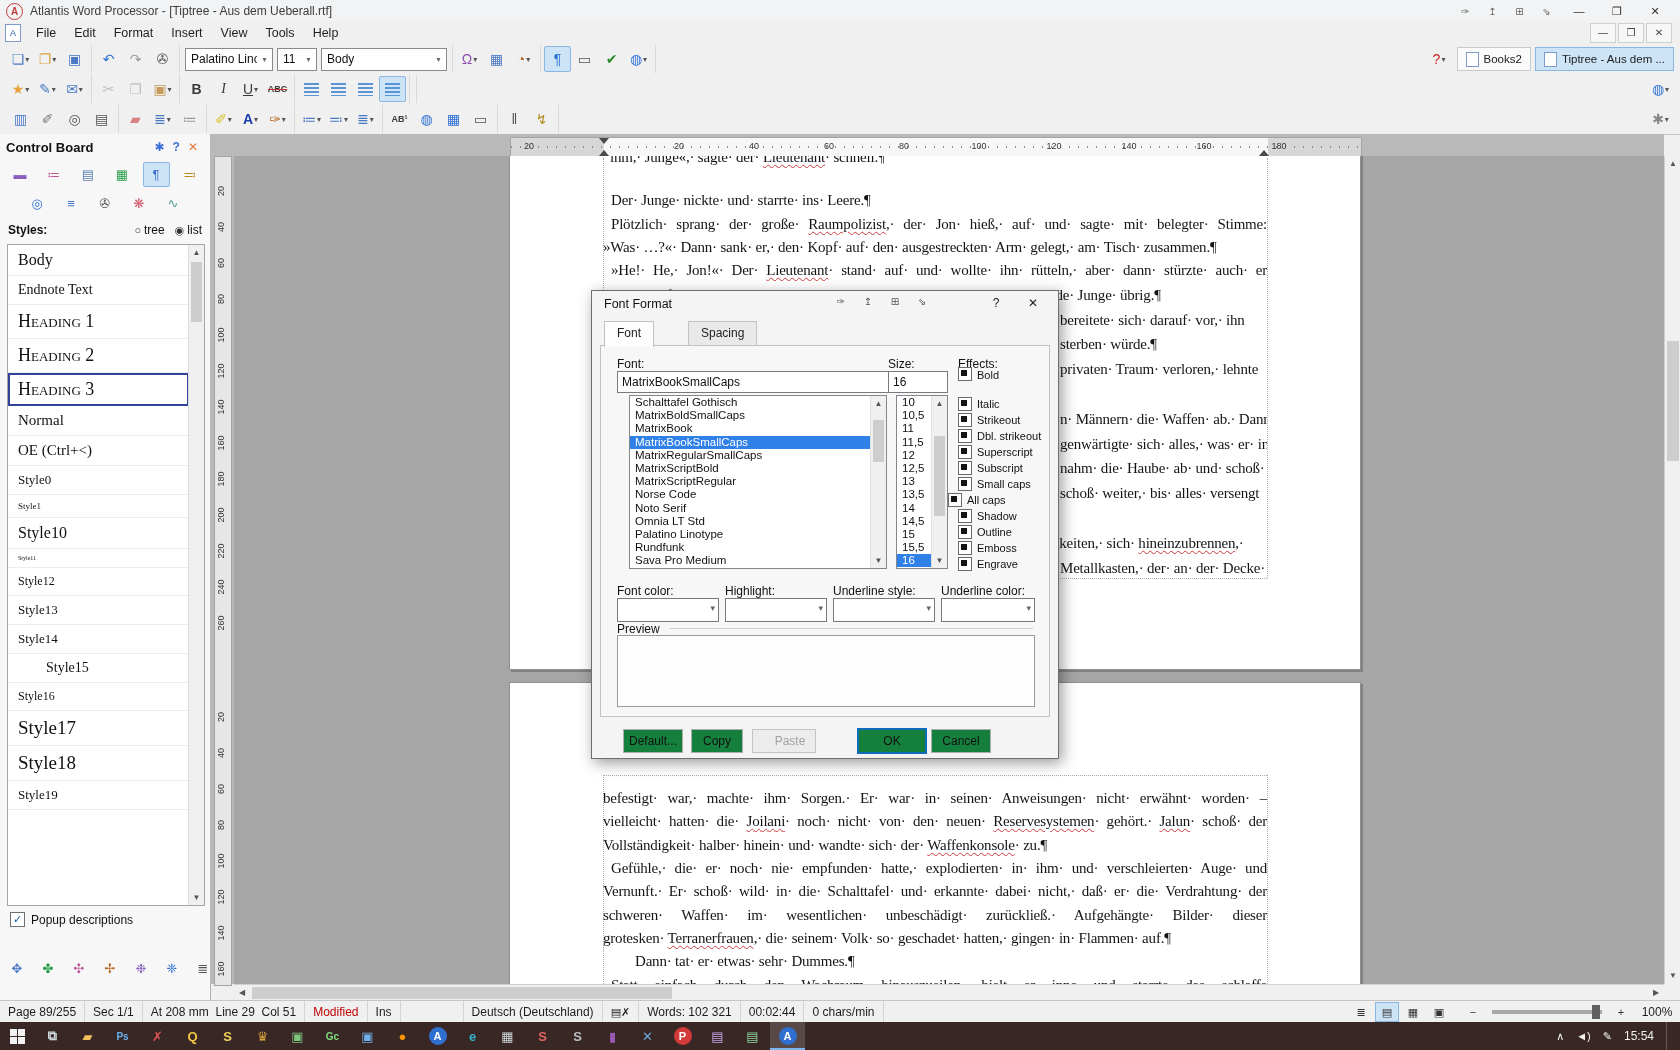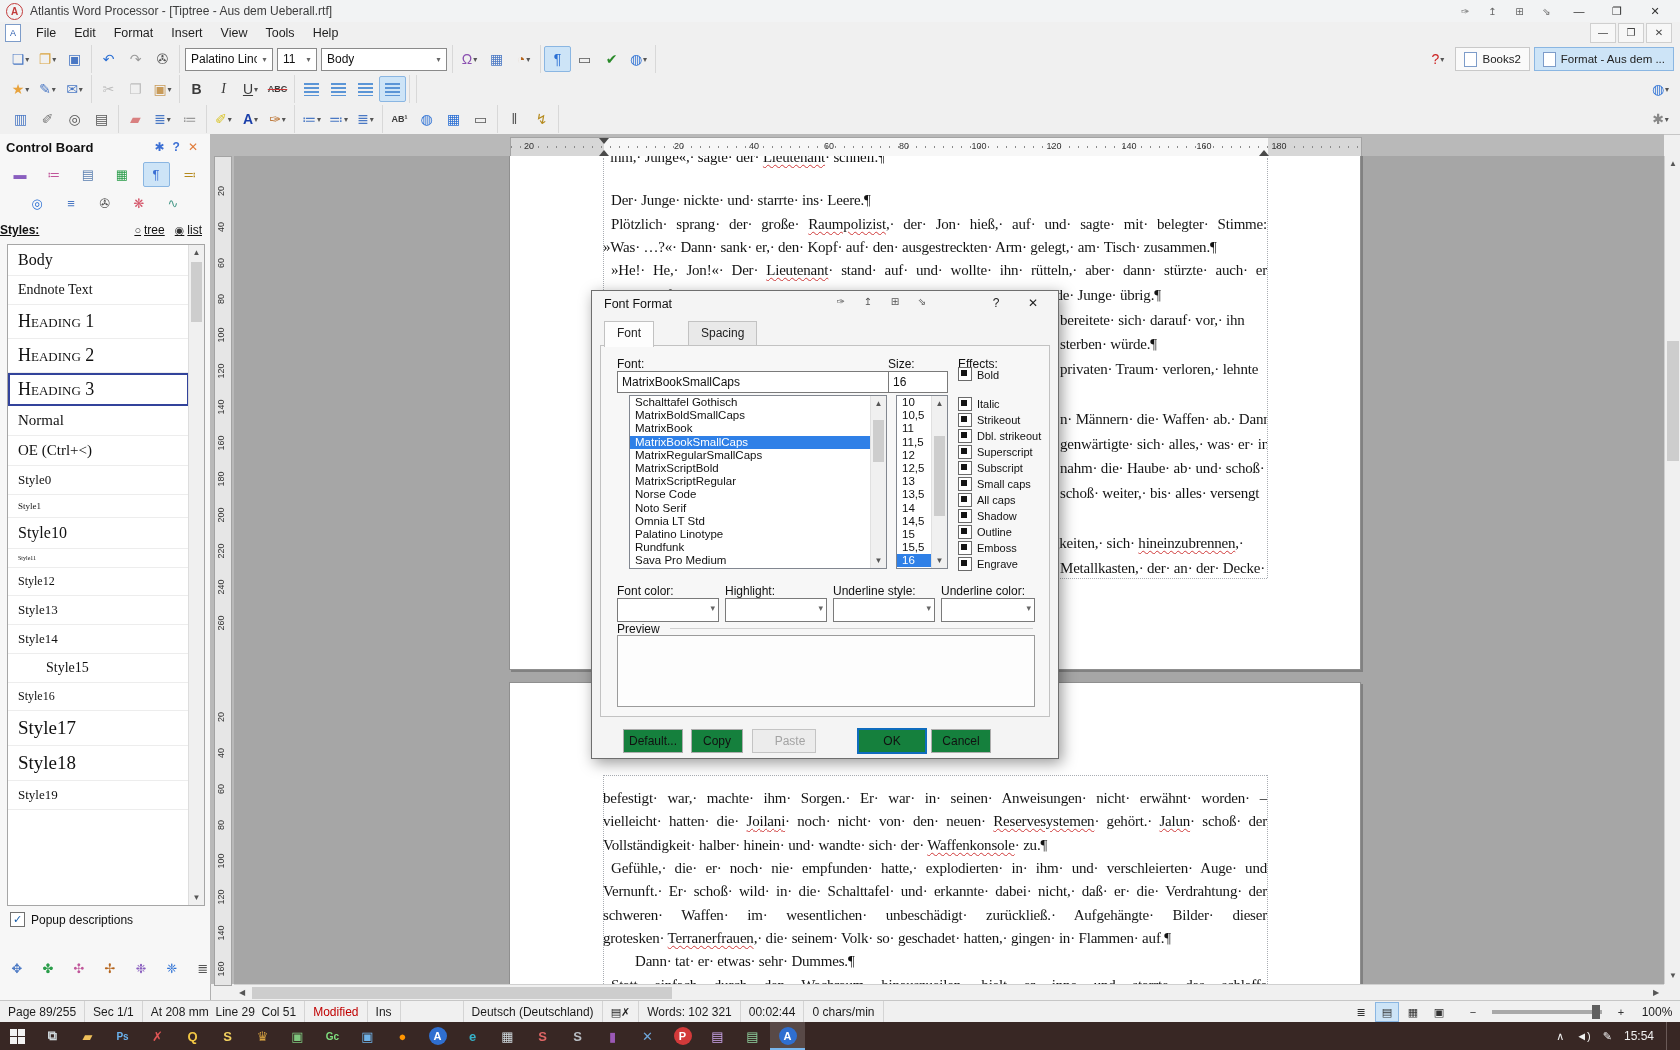--- a/index.html
+++ b/index.html
@@ -40,21 +40,21 @@
           font-size:11.5px;color:#222;padding:0 8px;margin-left:4px;white-space:nowrap;}
   .doctab .dticon{width:11px;height:13px;border:1px solid #7d9cc9;background:#fff;margin-right:5px;}
   .doctab.active{background:#cde4f7;border-color:#8ab6e2;}
   
   #sidebar{left:0;top:134px;width:210px;height:866px;background:#f7f7f7;border-right:1px solid #b0b0b0;}
   #cb-head{height:26px;display:flex;align-items:center;font-size:13px;font-weight:bold;color:#111;padding:0 6px;}
   #cb-head .hicon{margin-left:8px;font-size:12px;}
   .cb-iconrow{display:flex;justify-content:center;gap:7px;padding:2px 0;}
   .cb-ic{width:25px;height:23px;display:flex;align-items:center;justify-content:center;font-size:13px;border:1px solid transparent;border-radius:2px;}
   .cb-ic.active{background:#cde4f7;border-color:#8ab6e2;}
-  #styles-head{display:flex;font-size:12px;padding:5px 8px 3px 0;color:#111;text-decoration:underline;}
+  #styles-head{display:flex;font-size:12px;padding:5px 8px 3px 8px;color:#111;}
   #styles-head b{font-weight:bold;}
   .radio{display:flex;align-items:center;margin-left:10px;font-weight:normal;font-size:12px;}
   .radio .rg{font-size:11px;margin-right:3px;color:#333;}
   #styles-list{position:absolute;left:7px;top:110px;width:196px;height:660px;background:#fff;border:1px solid #a6a6a6;overflow:hidden;}
   .style-item{background:#fff;border-bottom:1px solid #ededed;padding:6px 4px 6px 10px;color:#111;
               font-family:"Liberation Serif","DejaVu Serif",serif;position:relative;margin-right:15px;}
   .style-item.selected{border:2px solid #32439b;padding:4px 2px 4px 8px;}
   .sc{font-variant:small-caps;}
   #styles-scroll{position:absolute;right:0;top:0;width:15px;height:100%;background:#f0f0f0;border-left:1px solid #ddd;}
   .sarrow{height:15px;line-height:15px;text-align:center;font-size:8px;color:#555;background:#f0f0f0;}
@@ -245,21 +245,21 @@
           <div class="tbtn">
             <span style="color: rgb(204, 34, 34);">?</span>
             <span class="dd">▾</span>
           </div>
           <div class="doctab">
             <span class="dticon"></span>
             <span>Books2</span>
           </div>
           <div class="doctab active">
             <span class="dticon"></span>
-            <span>Format - Aus dem ...</span>
+            <span>Tiptree - Aus dem ...</span>
           </div>
         </div>
       </div>
     <div class="tbrow" id="tbrow1">
         <div class="tbgroup">
           <div class="tbtn">
             <span style="color: rgb(232, 163, 61);">★</span>
             <span class="dd">▾</span>
           </div>
           <div class="tbtn">
@@ -672,21 +672,21 @@
           <span>Superscript</span>
         </div>
         <div class="eff-row" style="left: 366px; top: 170px;">
           <span class="cb-mixed"></span>
           <span>Subscript</span>
         </div>
         <div class="eff-row" style="left: 366px; top: 186px;">
           <span class="cb-mixed"></span>
           <span>Small caps</span>
         </div>
-        <div class="eff-row" style="left: 366px; top: 202px;">
+        <div class="eff-row" style="left: 356px; top: 202px;">
           <span class="cb-mixed"></span>
           <span>All caps</span>
         </div>
         <div class="eff-row" style="left: 366px; top: 218px;">
           <span class="cb-mixed"></span>
           <span>Shadow</span>
         </div>
         <div class="eff-row" style="left: 366px; top: 234px;">
           <span class="cb-mixed"></span>
           <span>Outline</span>

